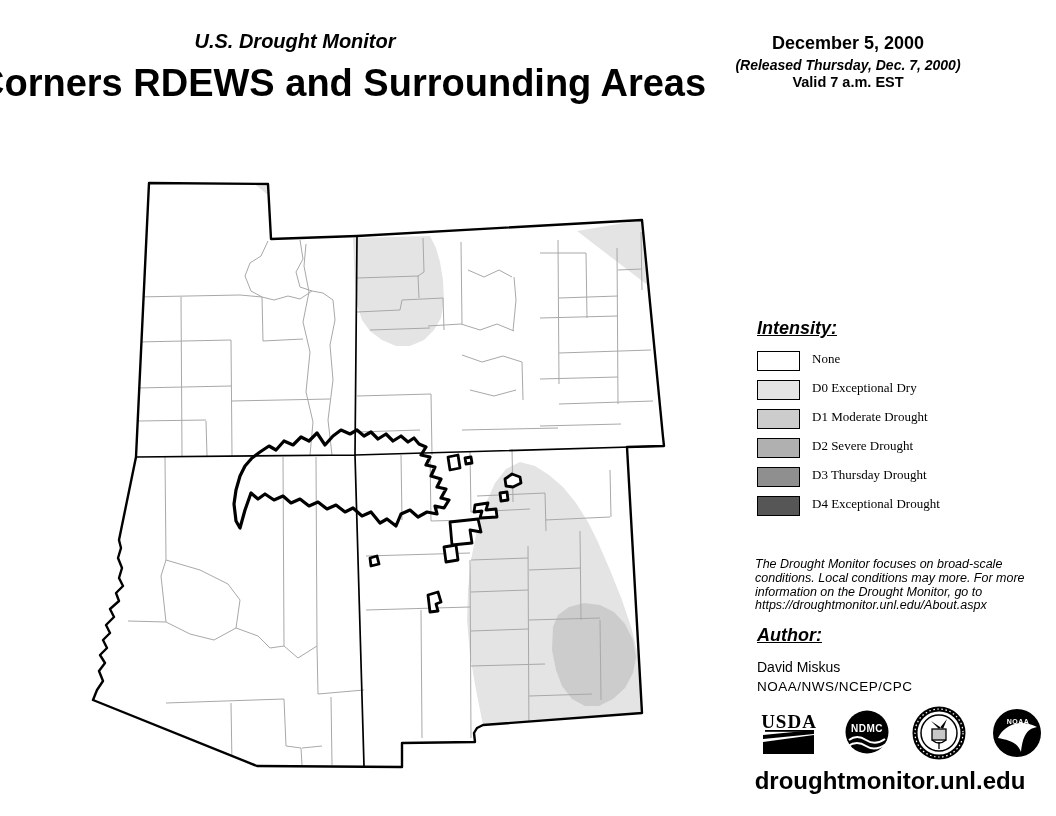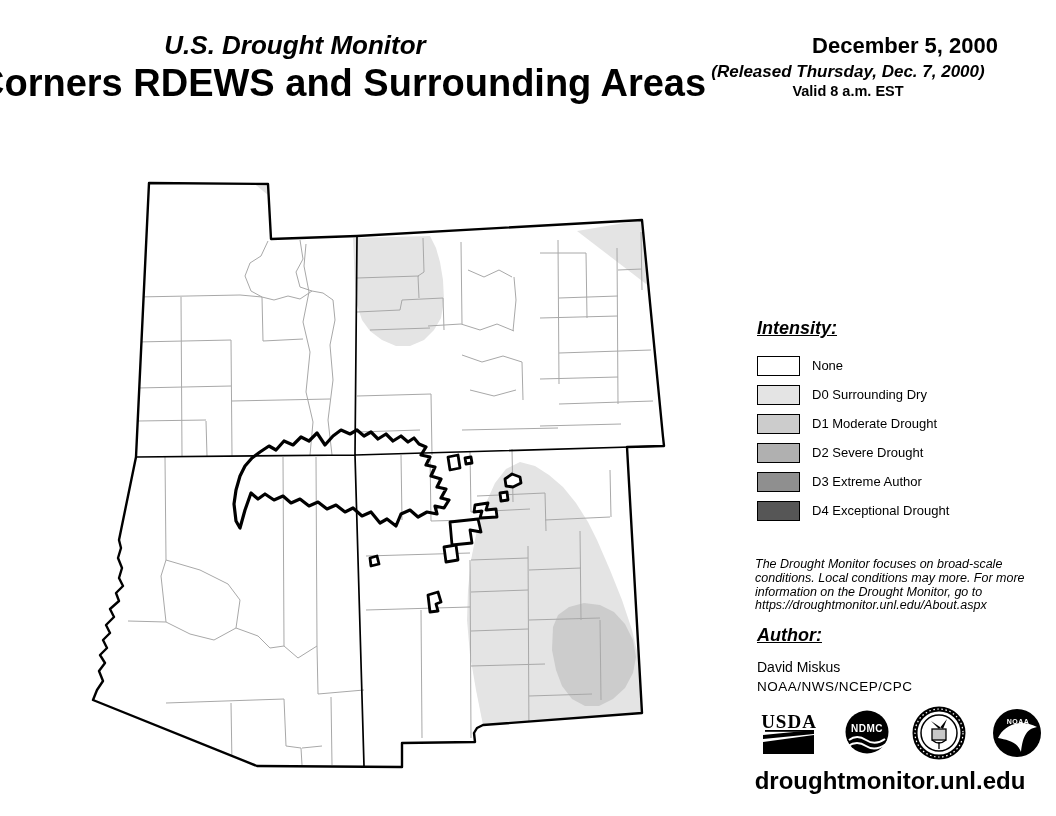--- a/index.html
+++ b/index.html
@@ -4,37 +4,37 @@
 <style>
   * { margin:0; padding:0; box-sizing:border-box; }
   body { background:#fff; }
   .page {
     position:relative; width:1056px; height:816px; background:#ffffff;
     overflow:hidden; font-family:"Liberation Sans", sans-serif; color:#000;
   }
   .abs { position:absolute; }
   .monitor-title {
     left:145px; top:30px; width:300px; text-align:center;
-    font-size:26px; font-weight:bold; font-style:italic; white-space:nowrap;
+    font-size:20px; font-weight:bold; font-style:italic; white-space:nowrap;
   }
   .region-title {
     left:-118px; top:62px; font-size:38px; font-weight:bold; white-space:nowrap;
     letter-spacing:0px;
   }
   .date-block { left:698px; top:33px; width:300px; text-align:center; }
-  .date-main { font-size:22px; font-weight:bold;text-align:right; }
-  .date-released { font-size:17px; font-weight:bold; font-style:italic; margin-top:3px; }
+  .date-main { font-size:18px; font-weight:bold; }
+  .date-released { font-size:14px; font-weight:bold; font-style:italic; margin-top:3px; }
   .date-valid { font-size:14.5px; font-weight:bold; margin-top:1px; }
   .map-svg { left:0; top:0; }
   .legend { left:757px; top:318px; }
   .legend-heading {
     font-size:18px; font-weight:bold; font-style:italic; text-decoration:underline;
     margin-bottom:12px;
   }
-  .legend-row { display:flex; align-items:center; height:29px; }
+  .legend-row { display:flex; align-items:flex-start; height:29px;font-family:Liberation Serif, serif; }
   .legend-swatch { width:43px; height:20px; border:1px solid #000; flex:none; }
   .legend-label { font-size:13px; padding-left:12px; white-space:nowrap; }
   .disclaimer { left:755px; top:539px; font-size:12.5px; font-style:italic; line-height:13.8px;margin-top:19px; }
   .author-block { left:757px; top:625px; }
   .author-heading {
     font-size:18px; font-weight:bold; font-style:italic; text-decoration:underline;
     margin-bottom:11px;
   }
   .author-name { font-size:14px; line-height:20px; }
   .author-affil { font-size:13.5px; line-height:20px; letter-spacing:0.5px; }
@@ -50,21 +50,21 @@
 </head>
 <body>
 
 <div class="page">
 
   <div class="abs monitor-title">U.S. Drought Monitor</div>
   <div class="abs region-title">Four Corners RDEWS and Surrounding Areas</div>
   <div class="abs date-block">
     <div class="date-main">December 5, 2000</div>
     <div class="date-released">(Released Thursday, Dec. 7, 2000)</div>
-    <div class="date-valid">Valid 8 a.m. EST</div>
+    <div class="date-valid">Valid 7 a.m. EST</div>
   </div>
 
   <svg class="abs map-svg" width="1056" height="816" viewBox="0 0 1056 816">
     <defs>
       <clipPath id="regionClip">
         <path d="M149,183 L268,184 L271,239 L357,236 L642,220 L663,437 L664,446 L627,447 L642,713 L483,725 L477,728 L474,733 L475,742 L402,743 L402,767 L257,766 L93,700 L97,690 L103,681 L99,671 L105,663 L100,655 L107,648 L103,640 L110,633 L106,625 L114,617 L110,609 L119,601 L116,593 L123,586 L119,578 L122,568 L118,558 L121,548 L119,540 L136,457 Z"></path>
       </clipPath>
     </defs>
 
     <g clip-path="url(#regionClip)">
@@ -131,33 +131,33 @@
   </svg>
 
   <div class="abs legend">
     <div class="legend-heading">Intensity:</div>
     <div class="legend-row">
       <div class="legend-swatch" style="background-color: rgb(255, 255, 255);"></div>
       <div class="legend-label">None</div>
     </div>
     <div class="legend-row">
       <div class="legend-swatch" style="background-color: rgb(228, 228, 228);"></div>
-      <div class="legend-label">D0 Surrounding Dry</div>
+      <div class="legend-label">D0 Exceptional Dry</div>
     </div>
     <div class="legend-row">
       <div class="legend-swatch" style="background-color: rgb(204, 204, 204);"></div>
       <div class="legend-label">D1 Moderate Drought</div>
     </div>
     <div class="legend-row">
       <div class="legend-swatch" style="background-color: rgb(176, 176, 176);"></div>
       <div class="legend-label">D2 Severe Drought</div>
     </div>
     <div class="legend-row">
       <div class="legend-swatch" style="background-color: rgb(143, 143, 143);"></div>
-      <div class="legend-label">D3 Extreme Author</div>
+      <div class="legend-label">D3 Thursday Drought</div>
     </div>
     <div class="legend-row">
       <div class="legend-swatch" style="background-color: rgb(86, 86, 86);"></div>
       <div class="legend-label">D4 Exceptional Drought</div>
     </div>
   </div>
 
   <div class="abs disclaimer">
     <div>The Drought Monitor focuses on broad-scale</div>
     <div>conditions. Local conditions may more. For more</div>

